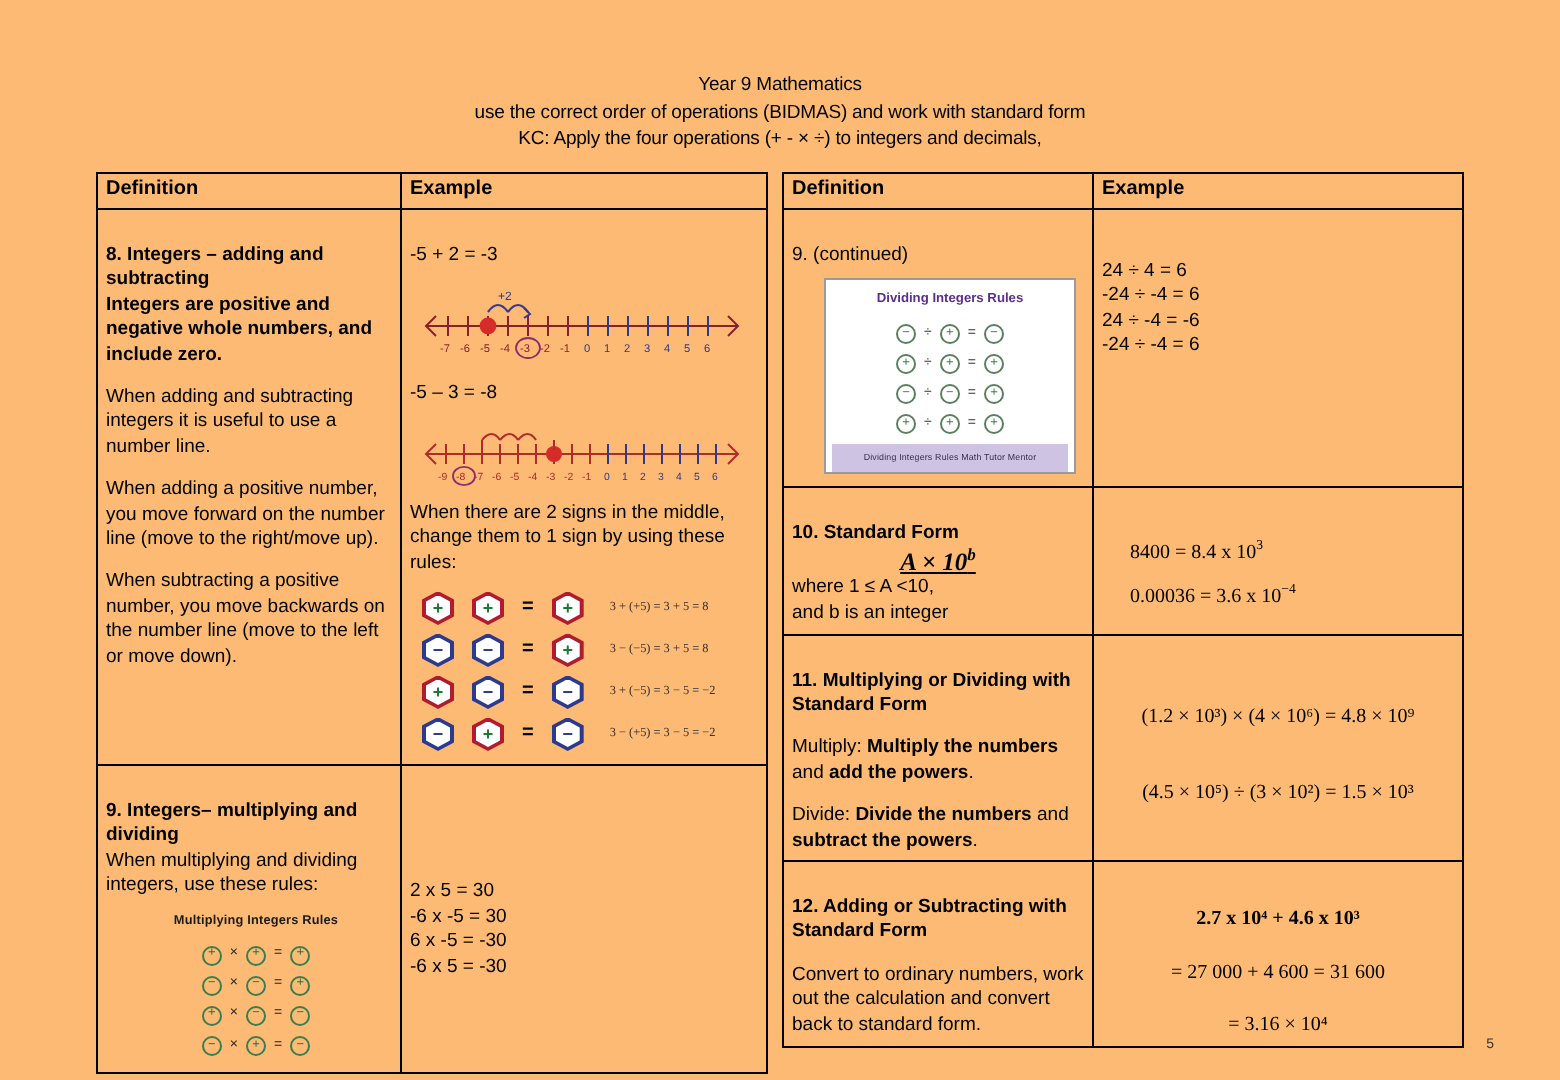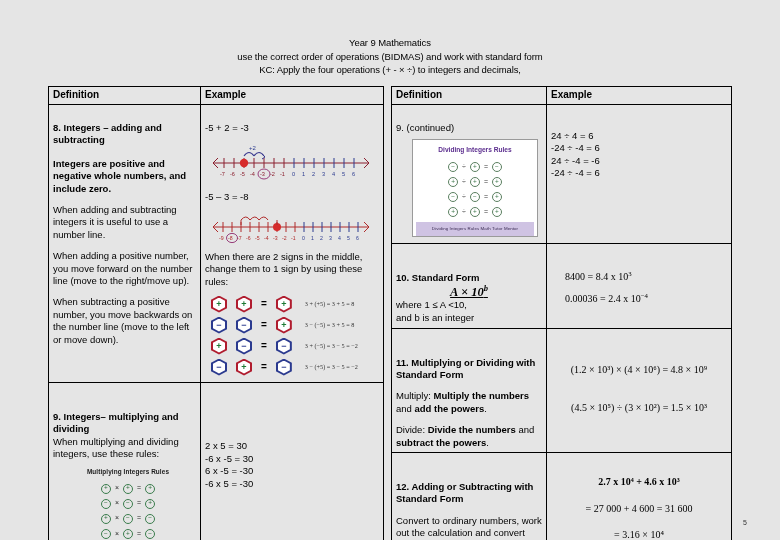--- a/index.html
+++ b/index.html
@@ -7,21 +7,21 @@
     margin: 0; padding: 0;
     width: 780px; height: 540px;
     background: #ffffff;
     font-family: "Liberation Sans", sans-serif;
     color: #000000;
     overflow: hidden;
   }
   .page {
     position: relative;
     width: 780px; height: 540px;
-    background: #e5e5e5;
+    background: #fdba74;
   }
 
   
   .heading {
     position: absolute;
     left: 0; top: 36px;
     width: 780px;
     text-align: center;
     font-size: 9.5px;
     line-height: 13.5px;
@@ -50,21 +50,21 @@
   }
 
   #left-table  { left: 48px; top: 86px; width: 335px; }
   #right-table { left: 391px; top: 86px; width: 340px; }
 
   .col-def { width: 152px; }
   .col-ex  { width: 183px; }
   .rcol-def { width: 155px; }
   .rcol-ex  { width: 185px; }
 
-  .bold { font-weight: bold; margin-top: 11px; }
+  .bold { font-weight: bold; }
   .gap { display:block; height: 9px; }
   .tight { line-height: 12.4px; }
 
   .ex-line { white-space: nowrap; }
 
   
   .numline-wrap { margin: 7px 0 4px 2px; }
   .numline-wrap svg { display: block; }
 
   
@@ -511,21 +511,21 @@
           <span>A × 10</span><sup>b</sup>
         </div>
         <div>where 1 ≤ A &lt;10,</div>
         <div>and b is an integer</div>
       </td>
       <td>
         <div class="math" style="margin:10px 0 0 14px">
           <span>8400 = 8.4 x 10</span><sup>3</sup>
         </div>
         <div class="math" style="margin:9px 0 0 14px">
-          <span>0.00036 = 2.4 x 10</span><sup>−4</sup>
+          <span>0.00036 = 3.6 x 10</span><sup>−4</sup>
         </div>
       </td>
     </tr>
 
     <tr>
       <td>
         <div class="bold tight">11. Multiplying or Dividing with Standard Form</div>
         <span class="gap"></span>
         <div class="tight">
           <span>Multiply: </span><span class="bold">Multiply the numbers</span><span> and </span><span class="bold">add the powers</span><span>.</span>

